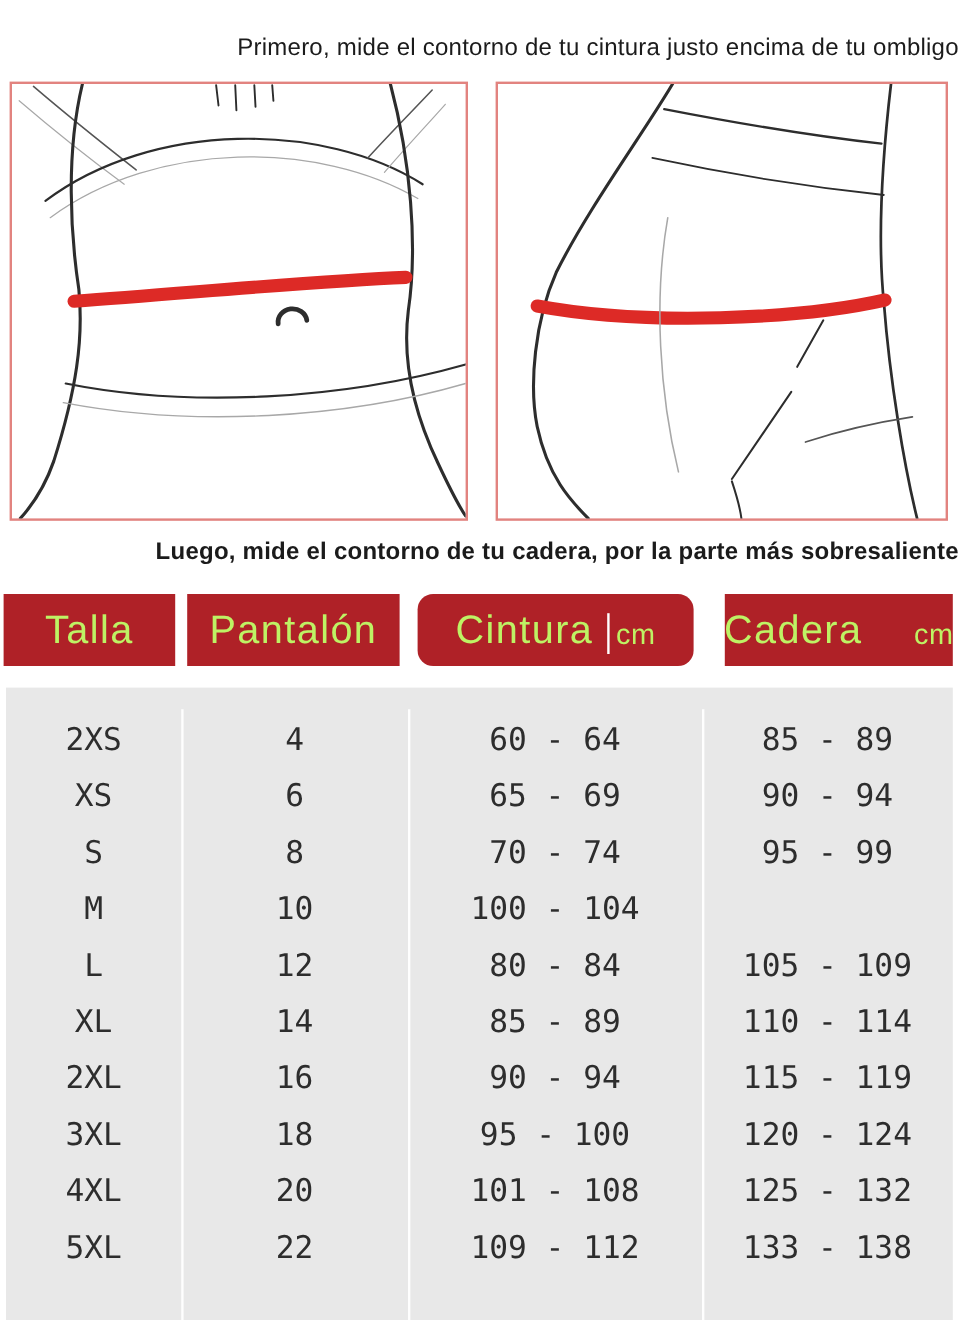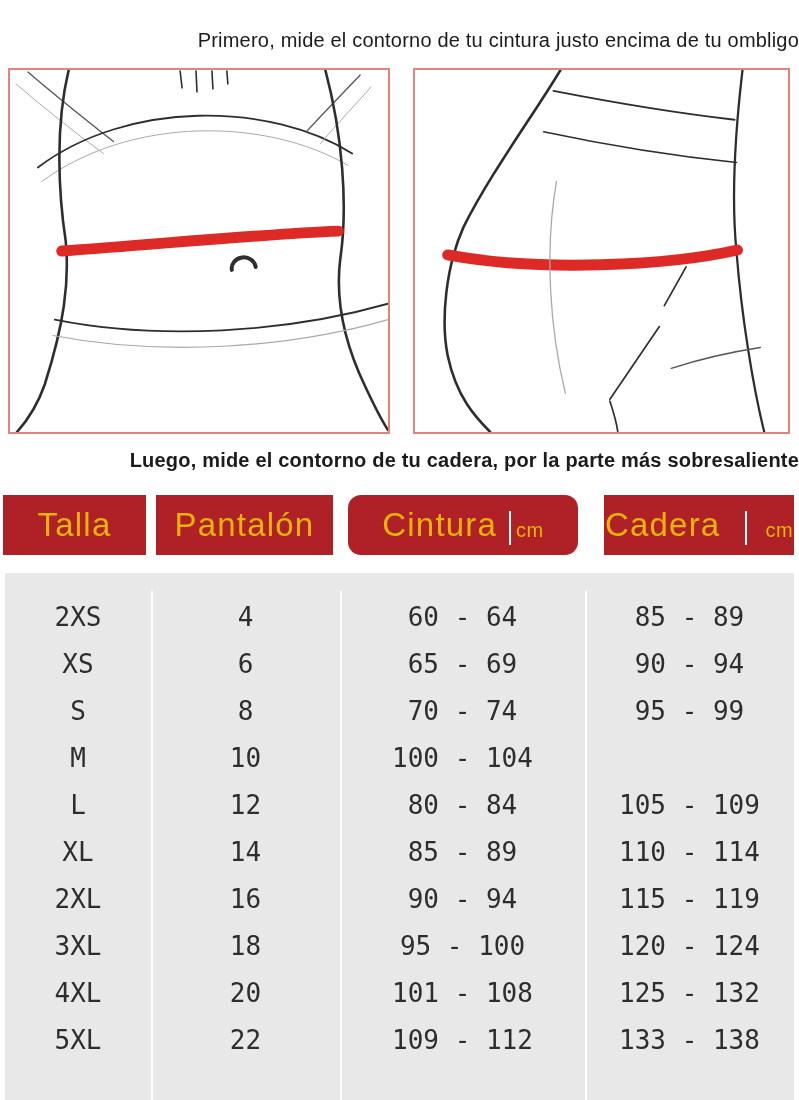--- a/index.html
+++ b/index.html
@@ -38,32 +38,32 @@
   svg .redline { fill:none; stroke:var(--line-red,#dd2a26); stroke-linecap:round; }
 
   
   .thead {
     margin-top:22px; padding-left:3px;
     display:grid; grid-template-columns:148px 189px 245px 210px;
     height:60px;
   }
   .th {
     background:var(--header-red,#af2127);
-    color:#eab308; display:flex; align-items:center; justify-content:center;
+    color:#bef264; display:flex; align-items:center; justify-content:center;
     font-size:33px; letter-spacing:1.2px; font-weight:400;
   }
   .th.c1 { margin-right:5px; }
   .th.c2 { margin-left:5px; margin-right:7px; }
   .th.c3 { margin-left:8px; margin-right:7px;border-radius:13px; }
   .th.c4 { margin-left:19px; margin-right:1px;gap:13px; }
   .unit-bar {
     display:inline-block; width:2px; height:34px;
     background:#ffffff; margin:0 5px 0 12px; transform:translateY(3px);
   }
-  .unit { font-size:20px; letter-spacing:.5px; transform:translateY(5px); }
+  .unit { font-size:24px; letter-spacing:.5px; transform:translateY(5px); }
 
   
   .tbody {
     position:relative; margin:18px 5px 0 5px; height:650px;
     background:var(--table-bg,#e8e8e8);
     padding-top:20px;
   }
   .divider {
     position:absolute; top:18px; bottom:36px; width:2px;
     background:rgba(255,255,255,.92);

